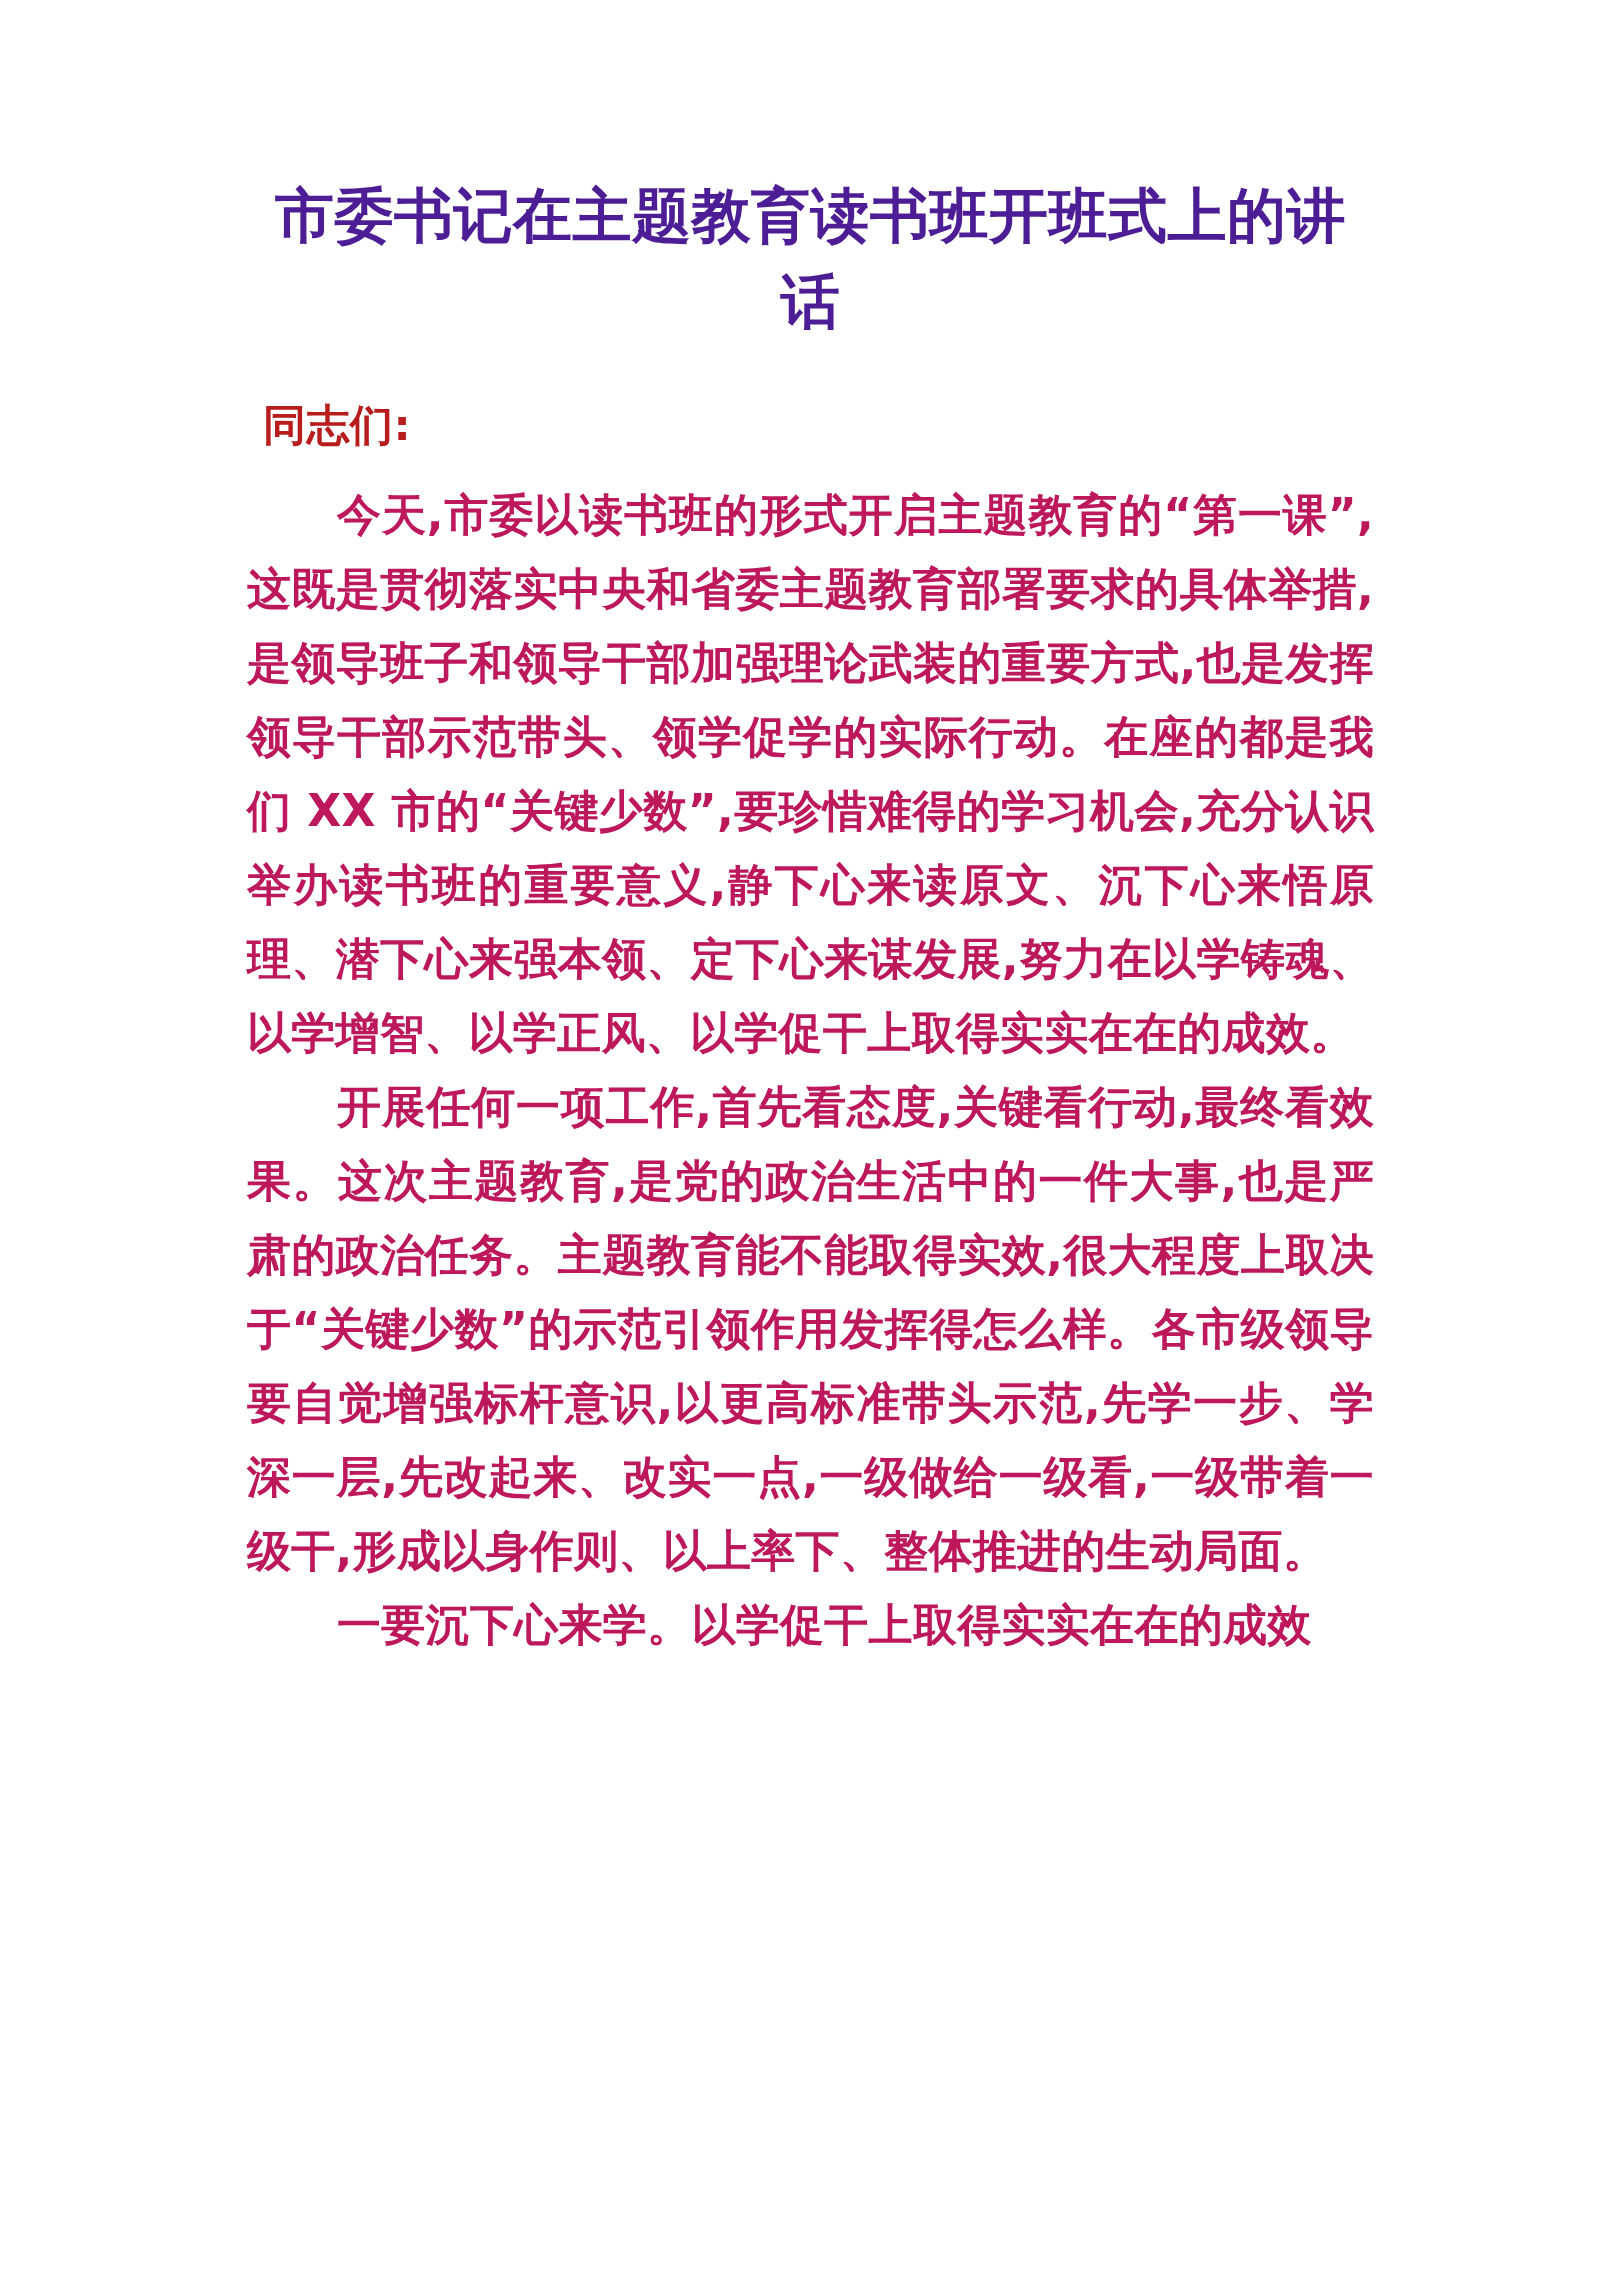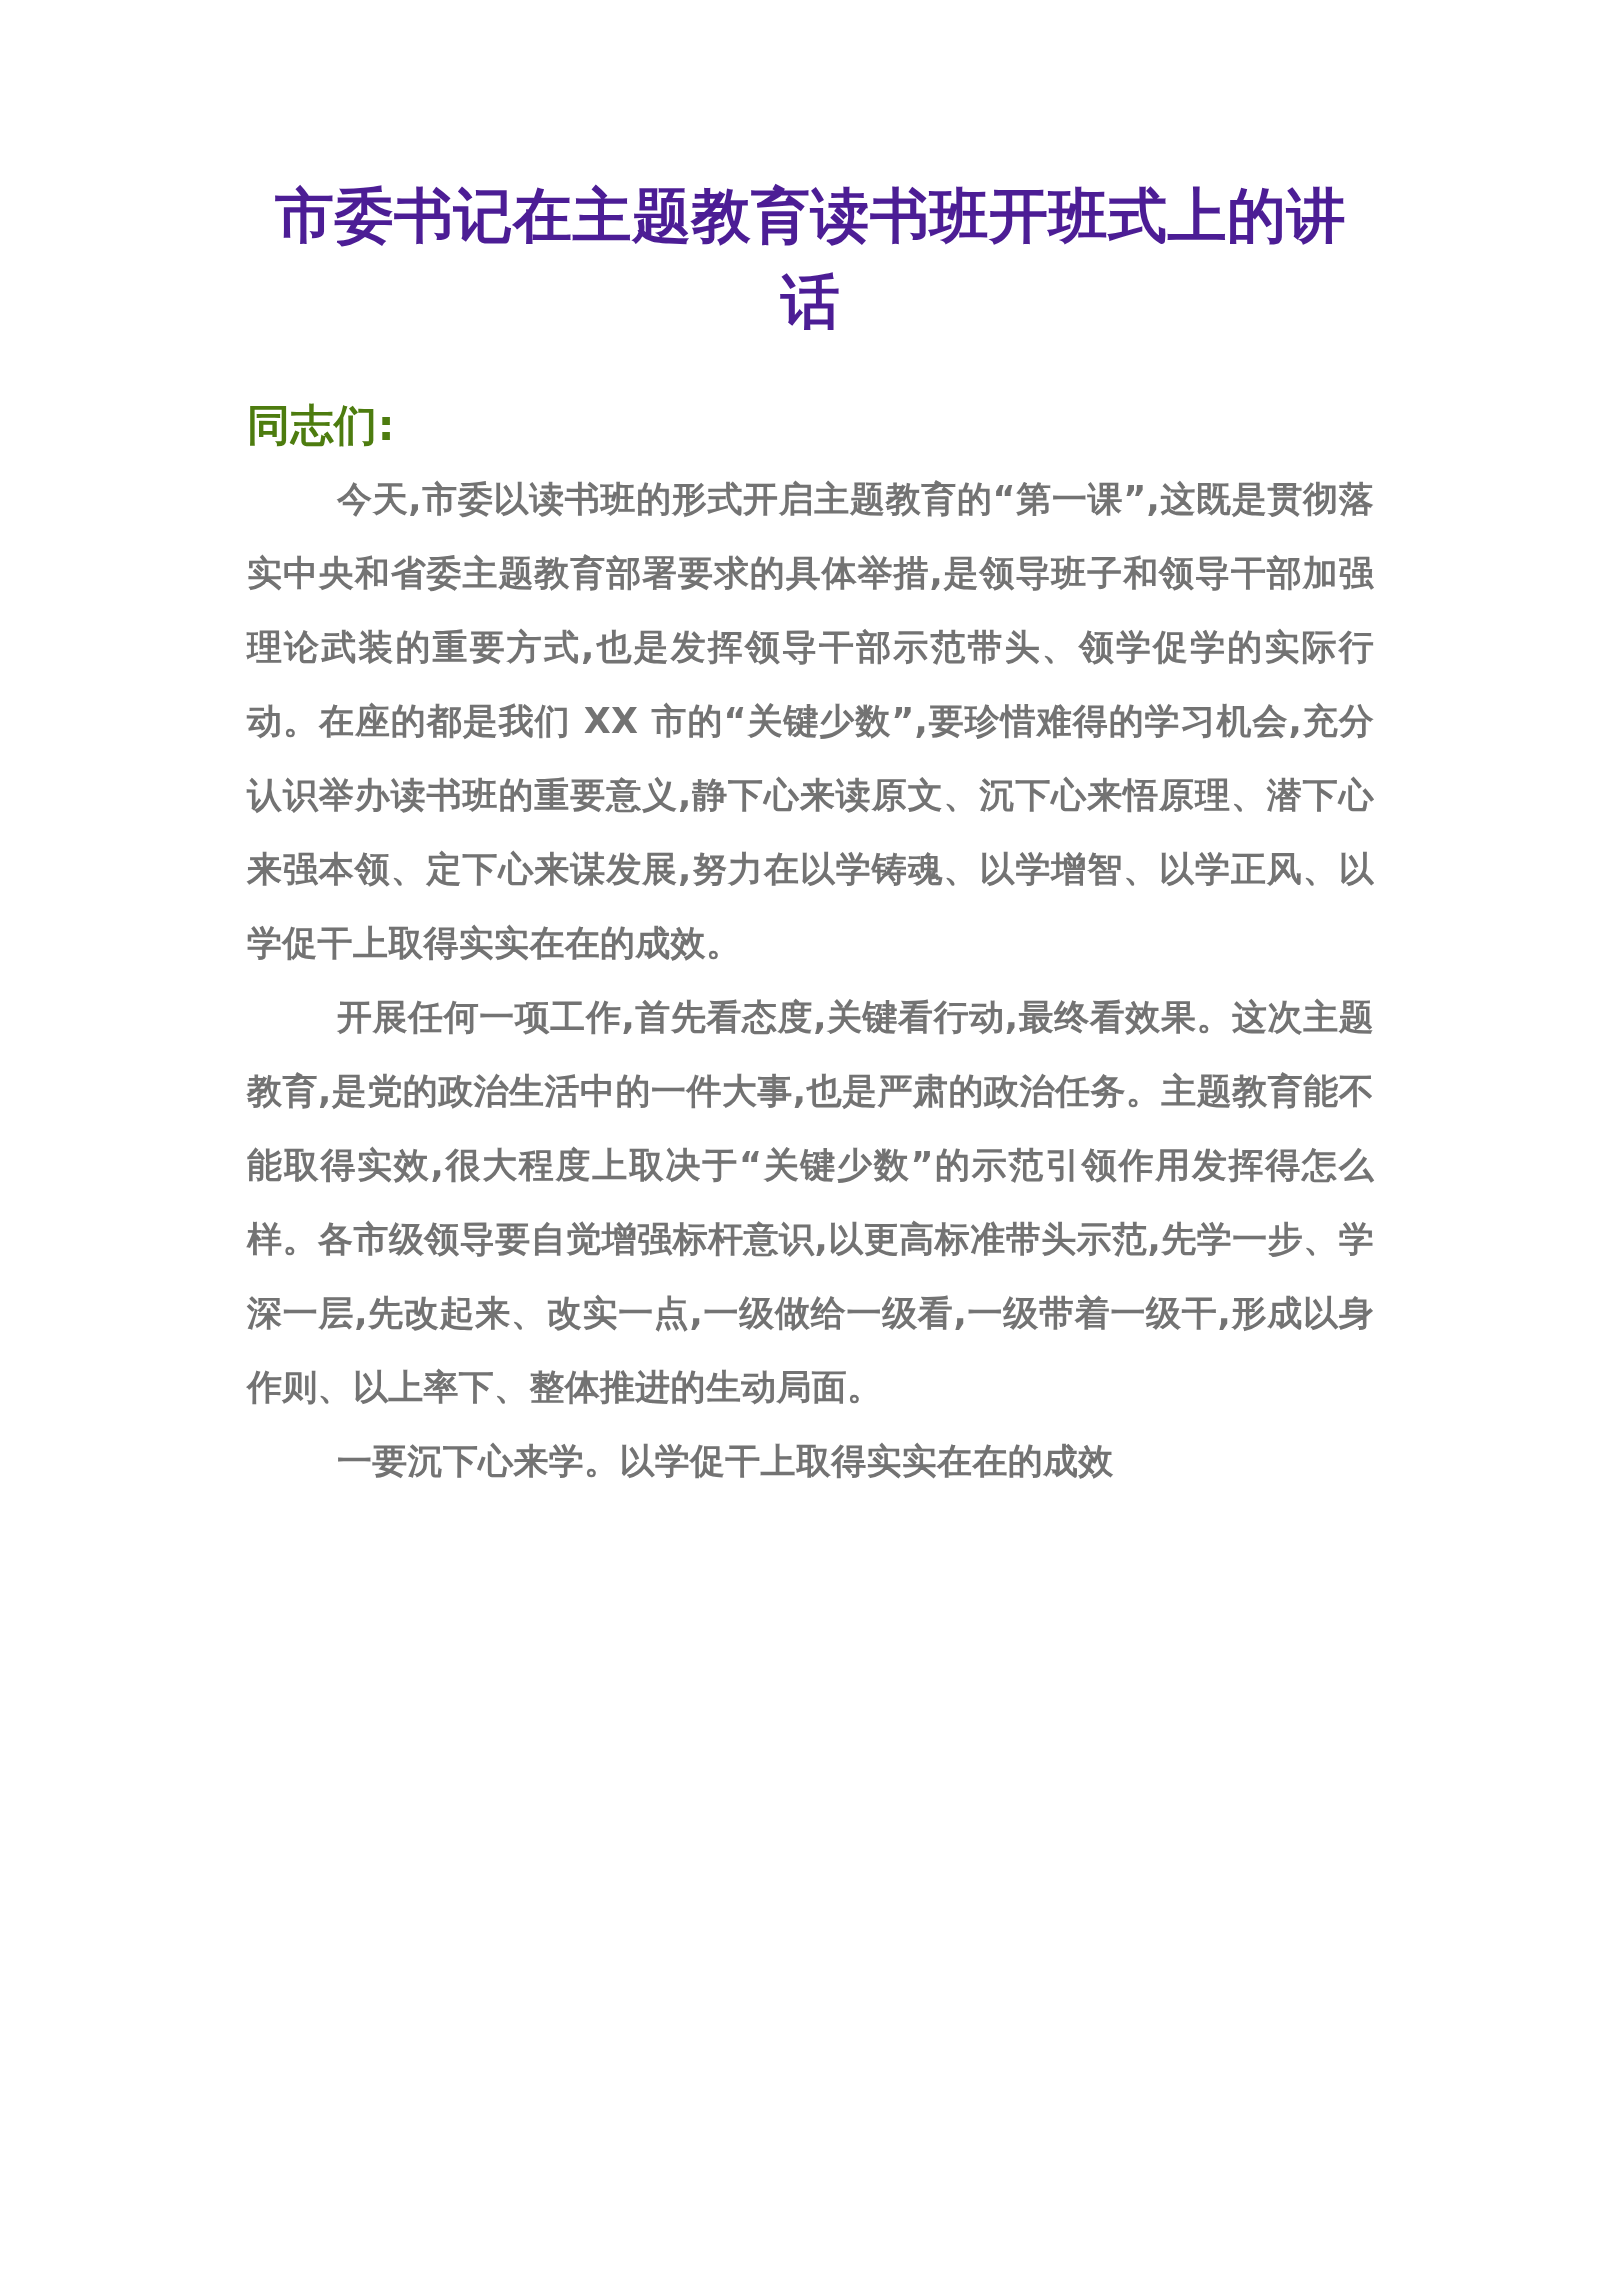--- a/index.html
+++ b/index.html
@@ -32,29 +32,29 @@
     color: #4c1d95;
     letter-spacing: 0.5px;
     margin: 0 0 43px 0;
     padding: 0 17.6px;
     word-break: break-all;
   }
   .salutation {
     font-size: 43px;
     line-height: 74px;
     font-weight: 700;
-    color: #4d7c0f;
-    margin: 0;
+    color: #b91c1c;
+    margin: 16px;
     letter-spacing: 0.5px;
   }
   .body-para {
-    font-size: 35px;
+    font-size: 44px;
     line-height: 74px;
     font-weight: 700;
-    color: #737373;
+    color: #be185d;
     margin: 0;
     text-indent: 90px;
     text-align: justify;
     text-justify: inter-ideograph;
     letter-spacing: 0.3px;
     word-break: break-all;
   }
 </style>
 </head>
 <body>

